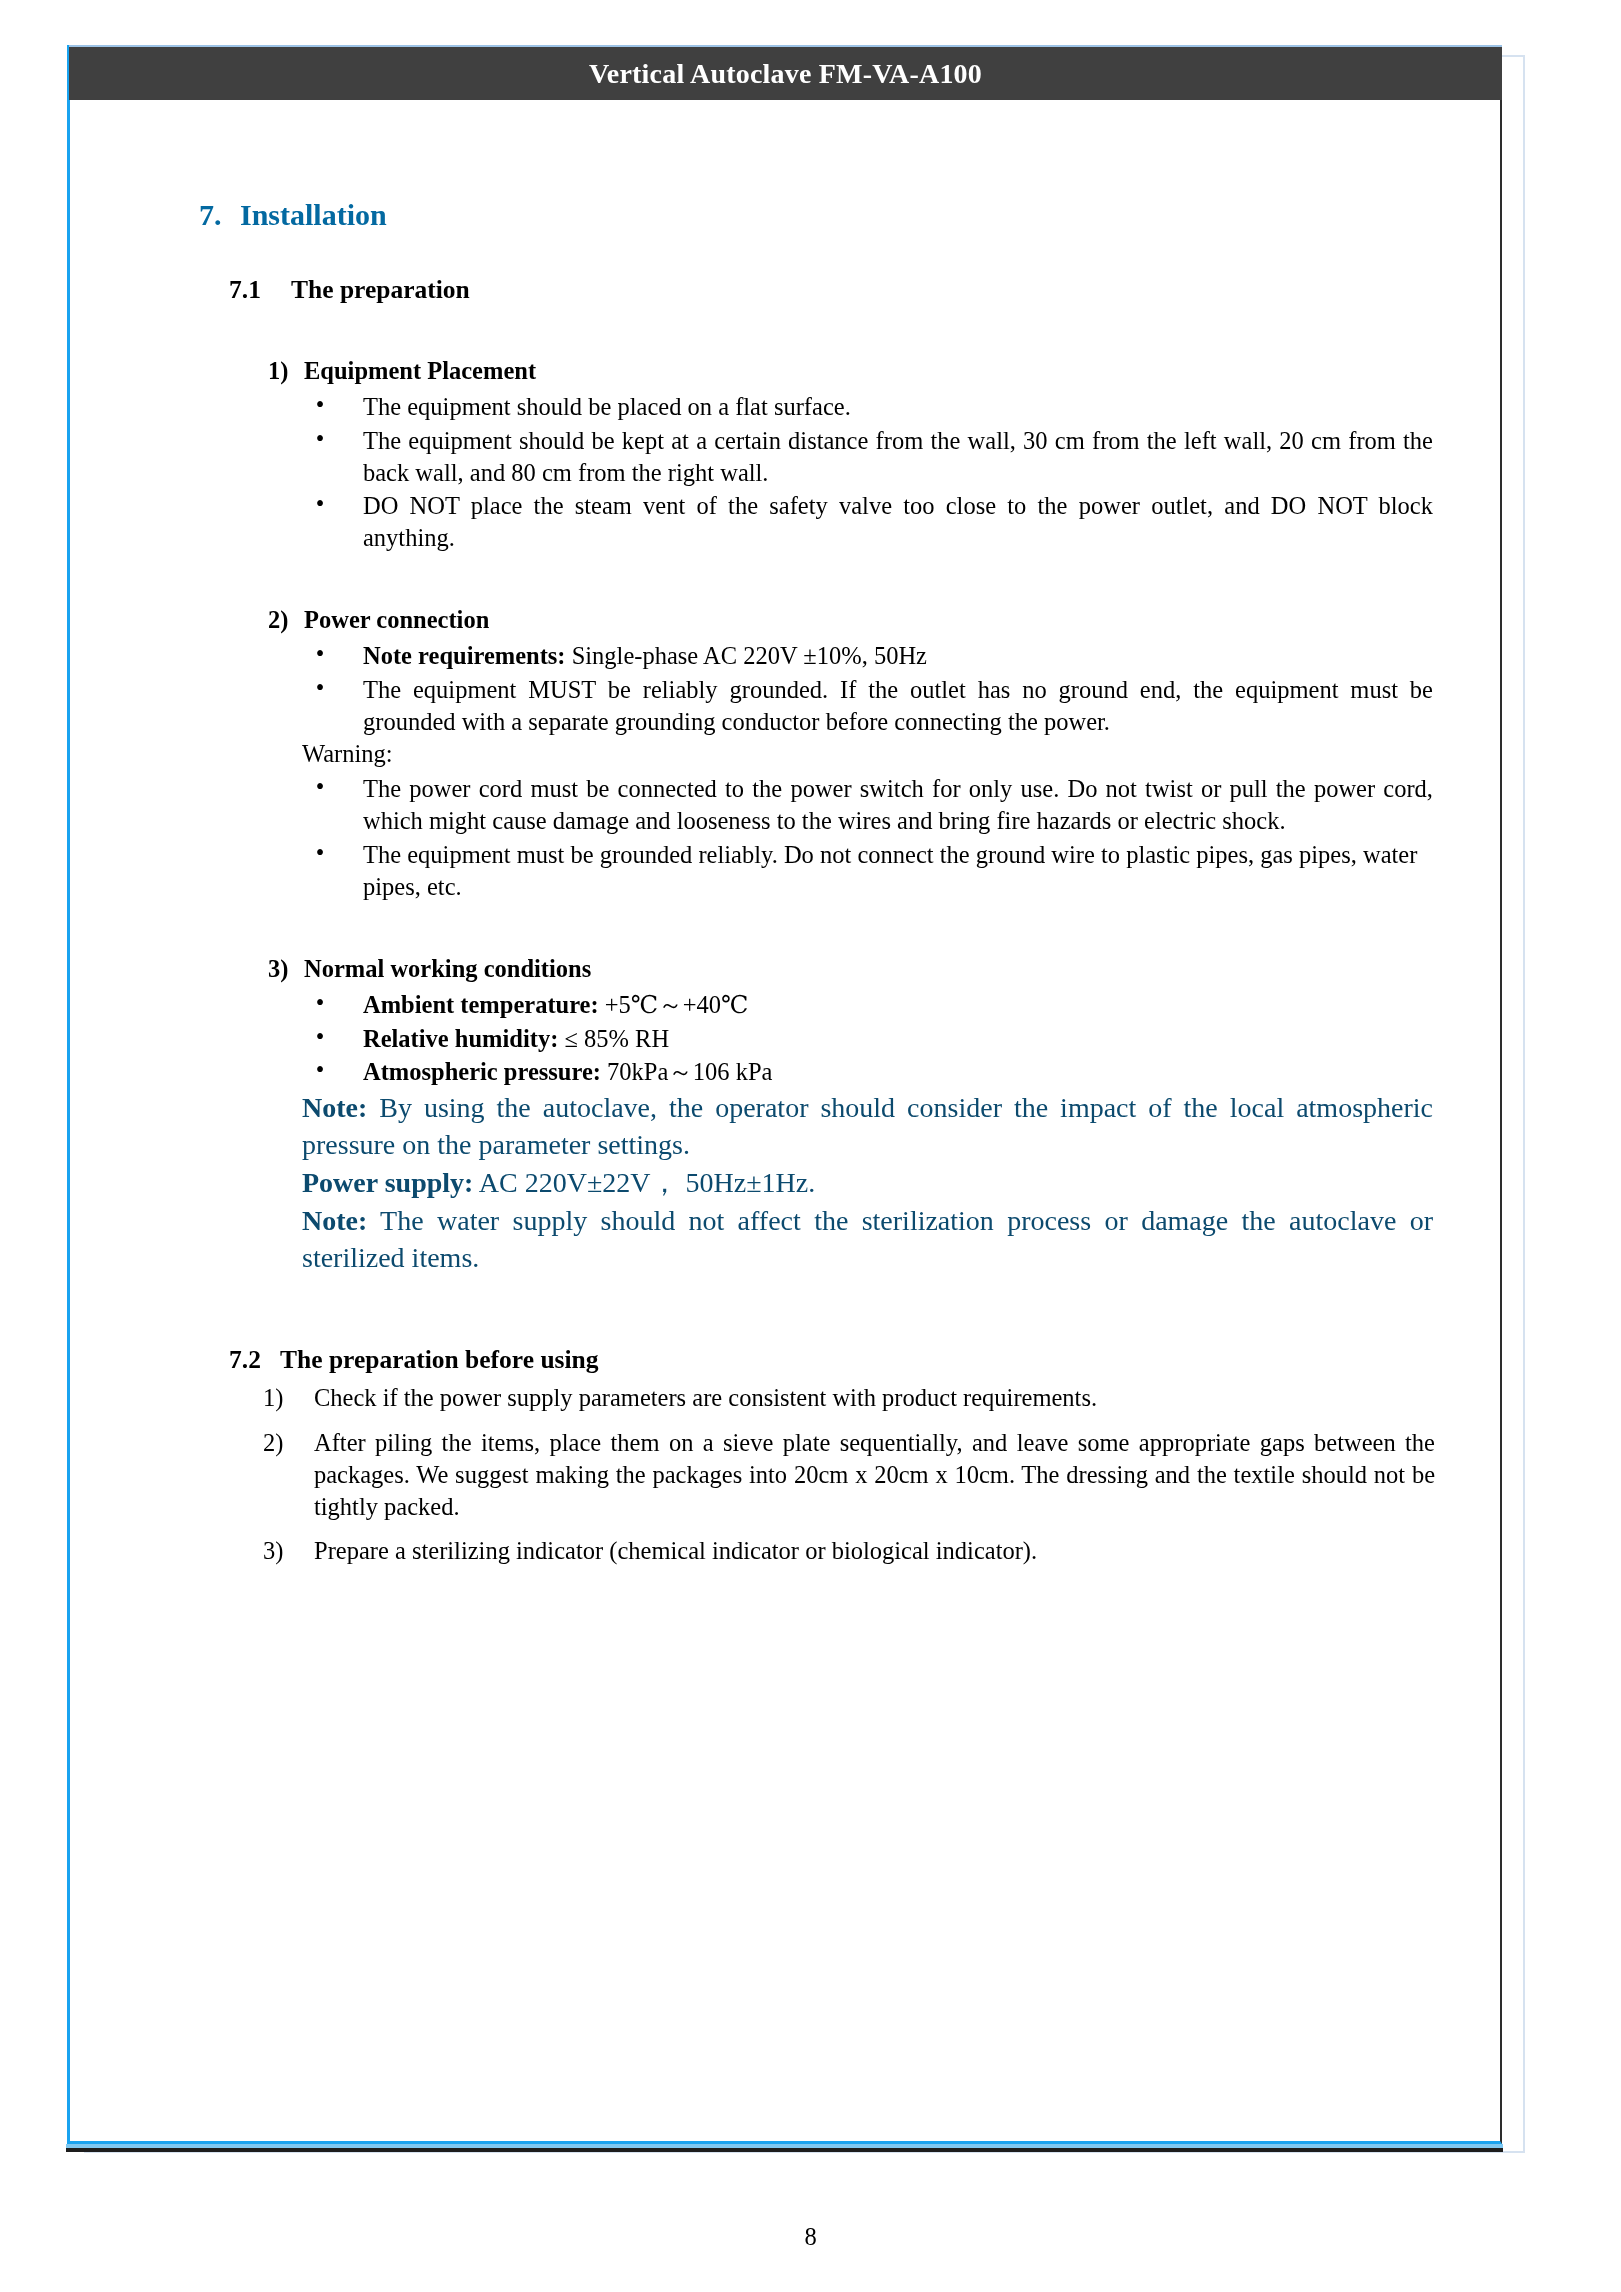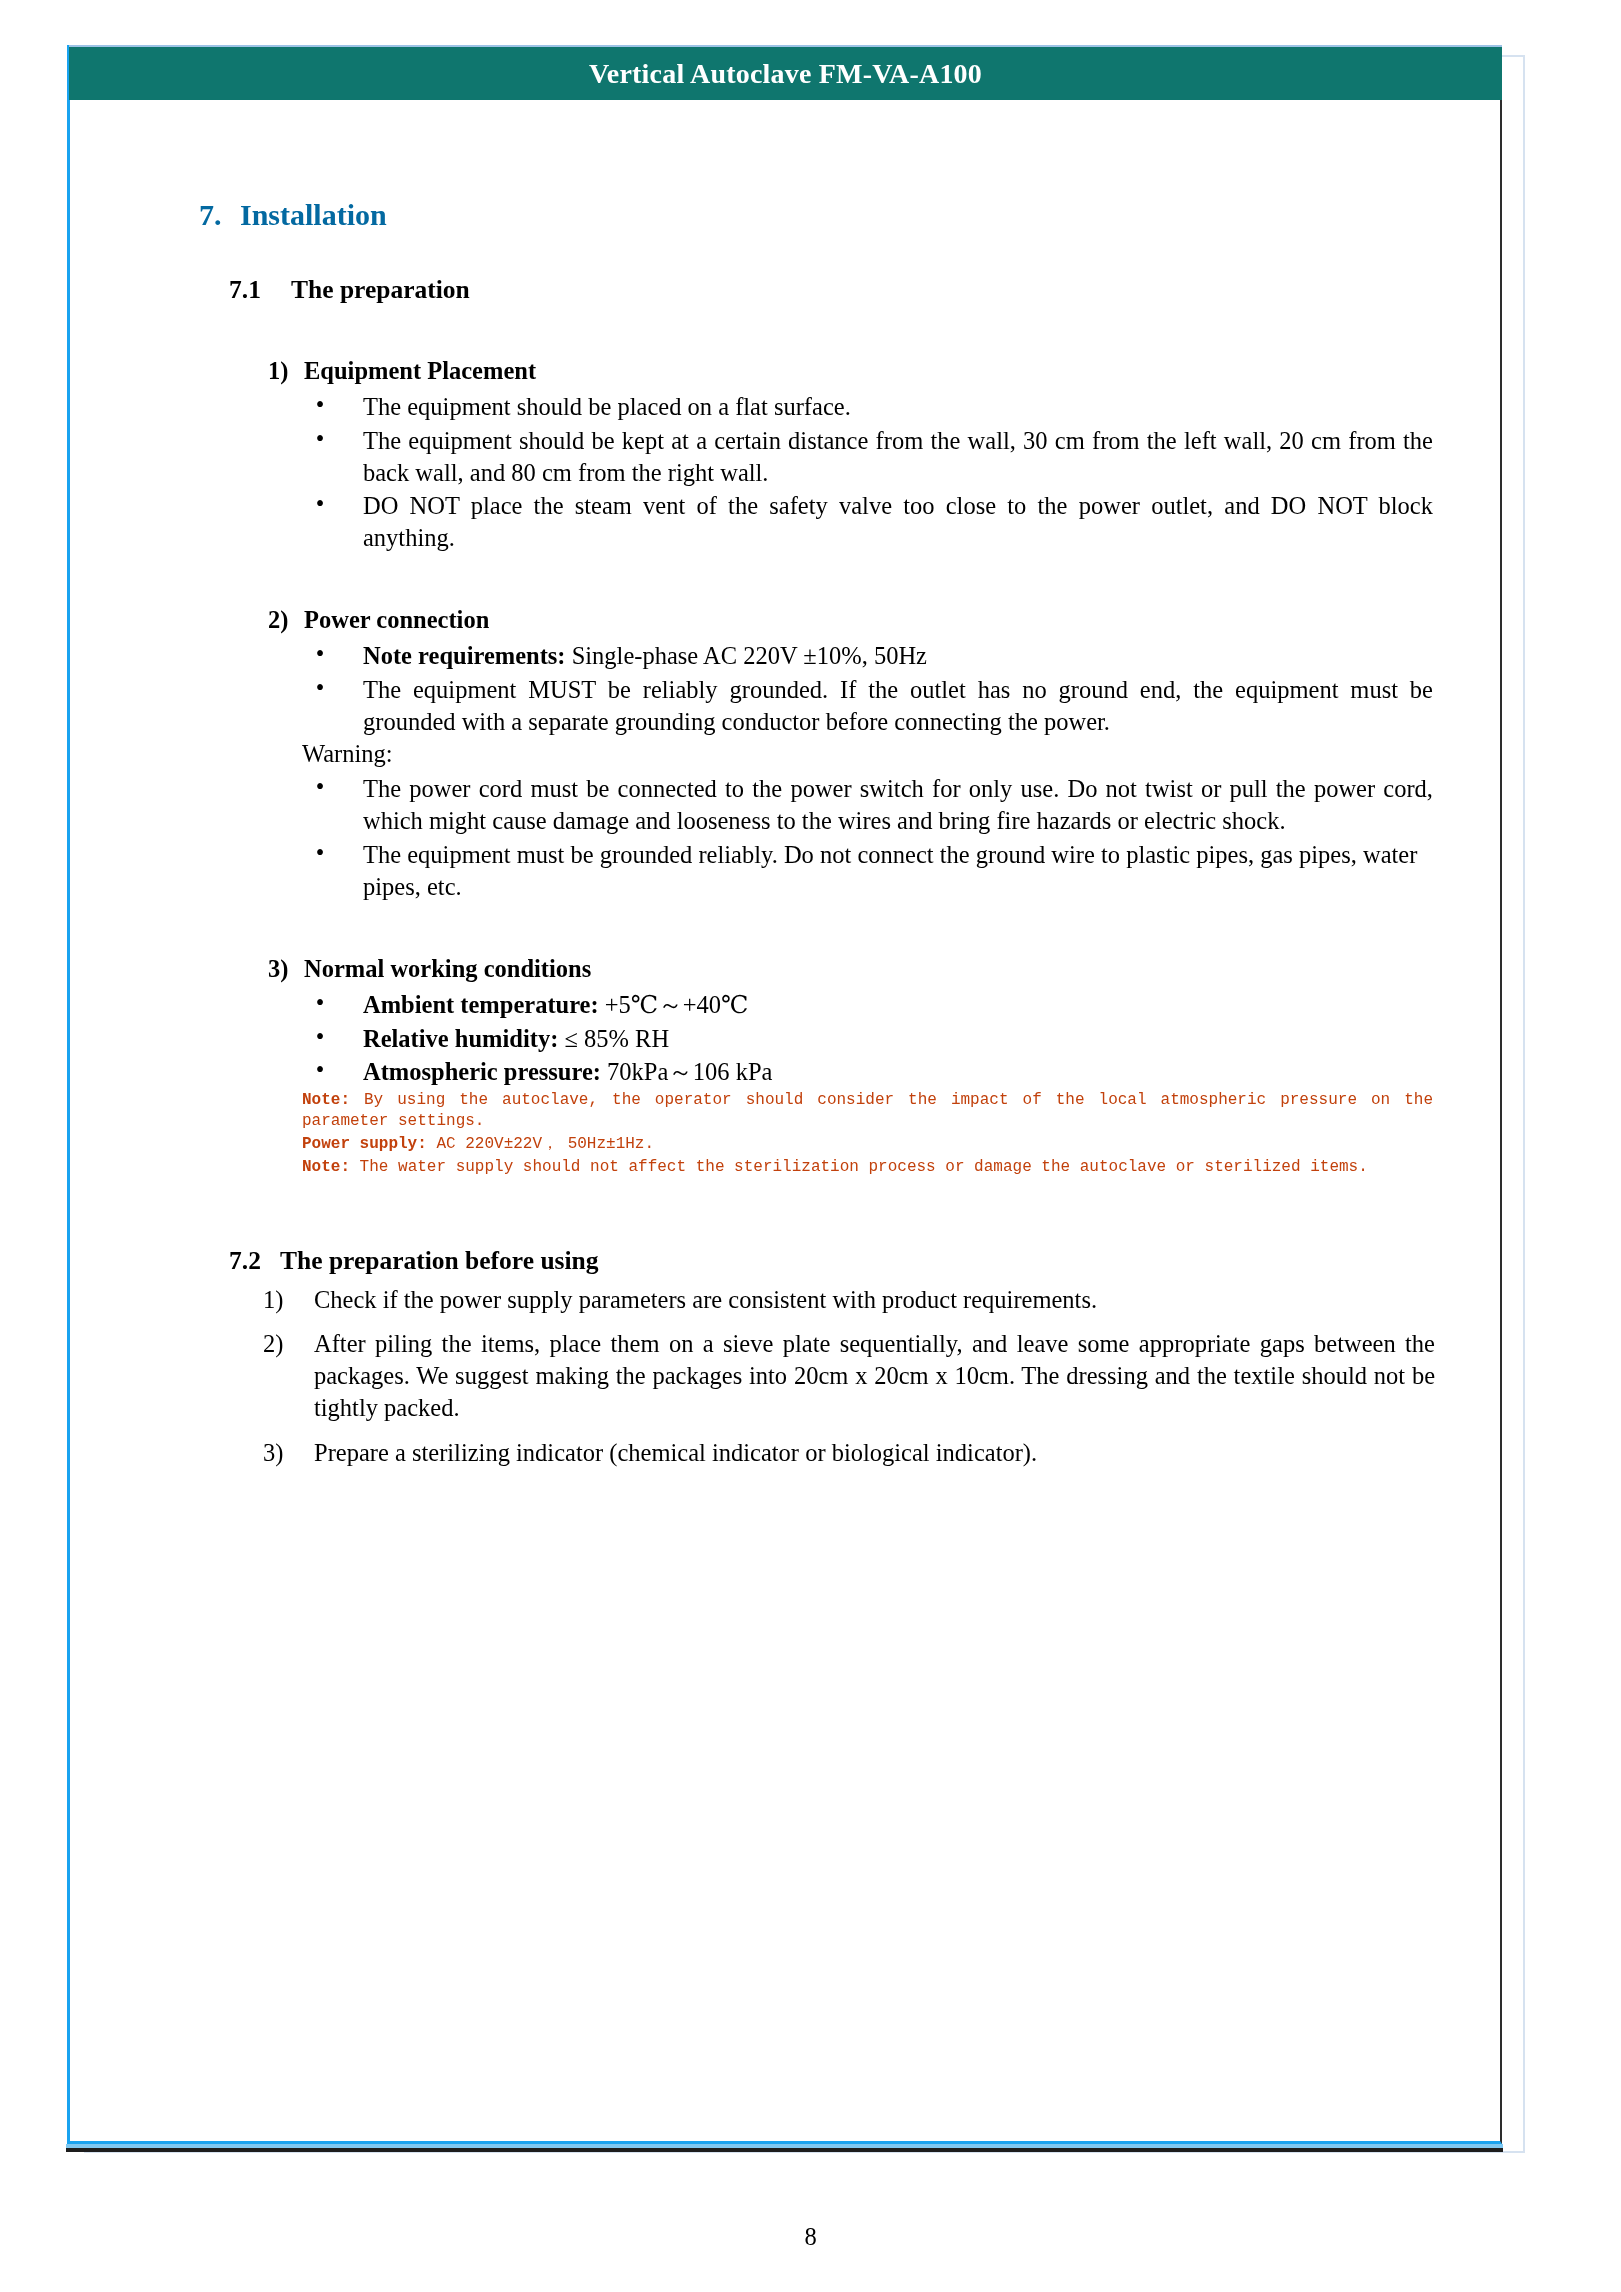--- a/index.html
+++ b/index.html
@@ -57,21 +57,21 @@
     background: #7ec8f2;
   }
 
   
   #header-banner {
     position: absolute;
     left: 69px;
     top: 45px;
     width: 1433px;
     height: 55px;
-    background: #0f766e;
+    background: #404040;
     box-sizing: border-box;
     border-top: 2.9px solid #9dc3e6;
     display: flex;
     align-items: center;
     justify-content: center;
     z-index: 5;
   }
   #header-title {
     color: #ffffff;
     font-size: 28px;
@@ -139,27 +139,26 @@
     left: 13.7px;
     top: -2px;
     font-size: 24.5px;
     line-height: 1.30;
   }
   ul.bullets li.nojust { text-align: left; }
 
   .inline-label { font-weight: bold; }
 
   .plain-line {
-    font-size: 16px;
+    font-size: 28px;
     line-height: 1.30;
     margin: 2px 0 0 235px;
     margin-right: 69px;
-    color: #c2410c;
+    color: #0c4a6e;
     text-align: justify;
-    font-family: Liberation Mono, monospace;
   }
   .plain-line.left { text-align: left; }
 
   .warning-label {
     font-size: 24.5px;
     font-weight: normal;
     margin: 2px 0 0 235px;
     color: #000;
   }
 

